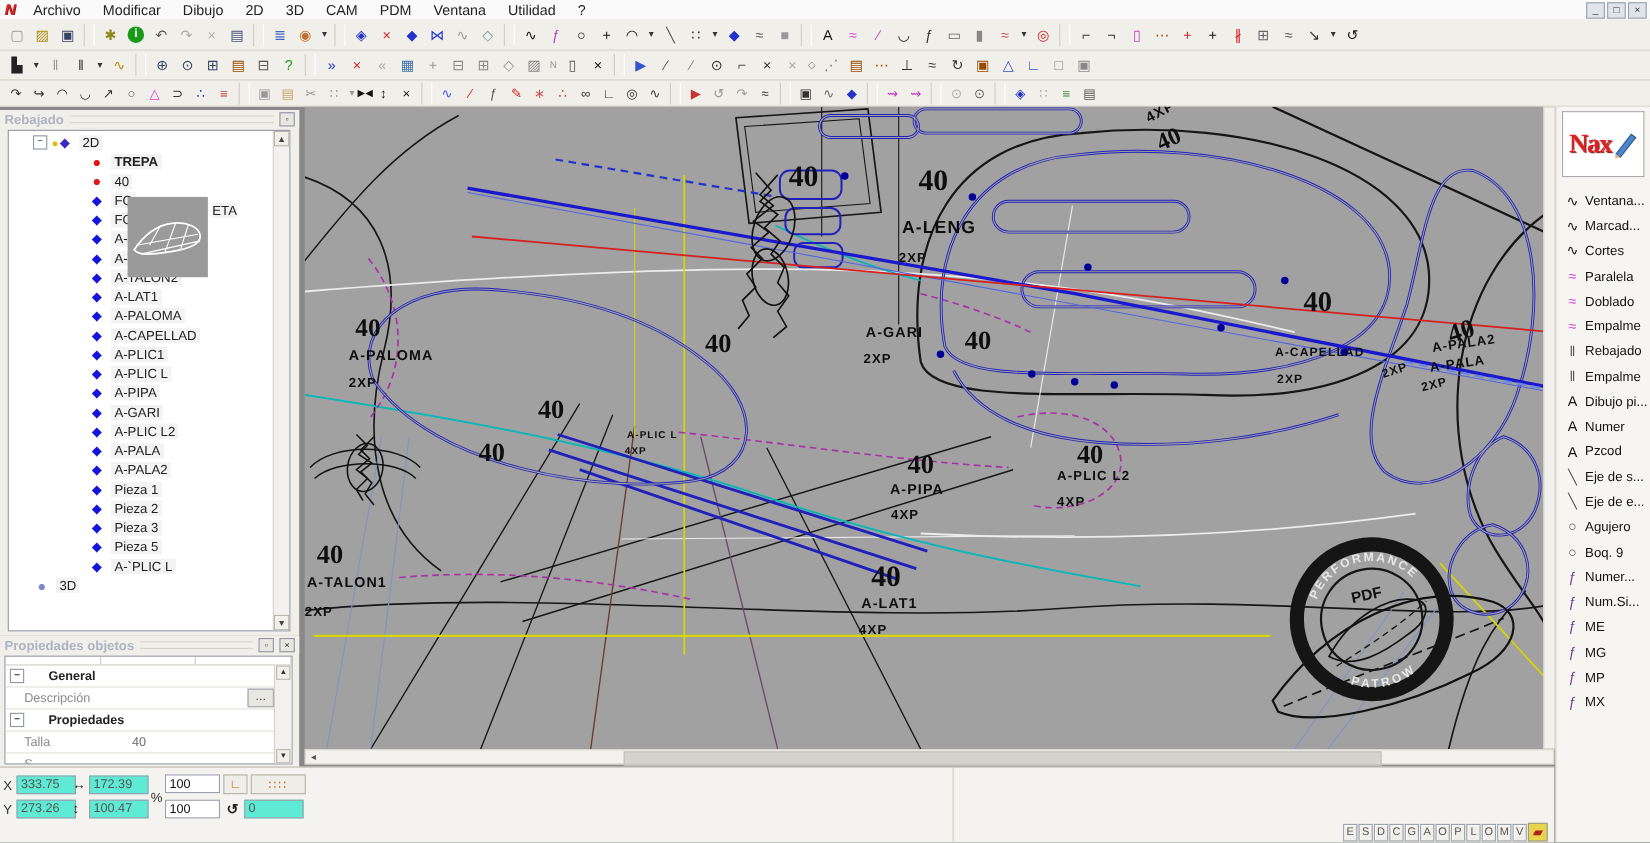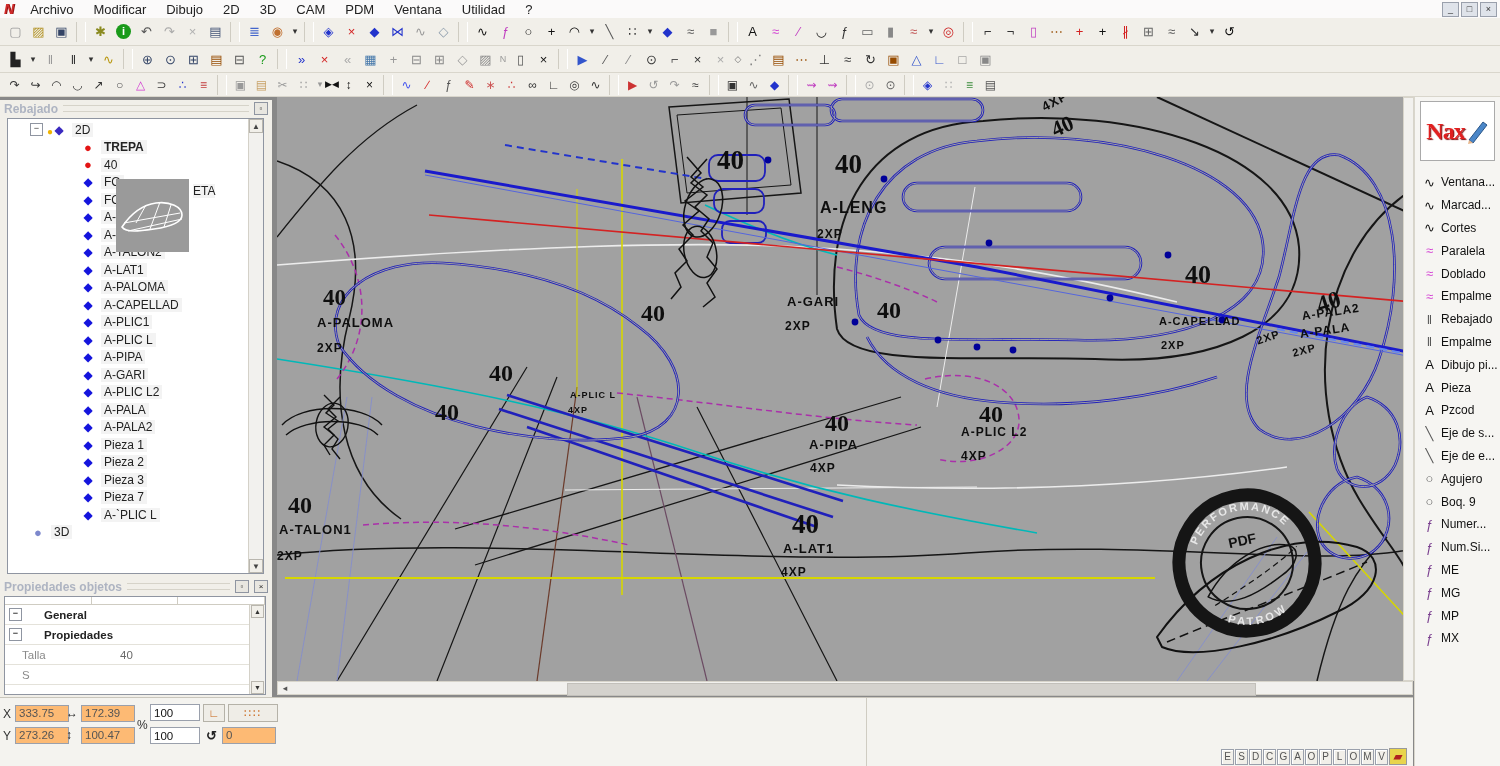--- a/index.html
+++ b/index.html
@@ -88,21 +88,21 @@
   .brand{font-size:24px;font-weight:bold;color:#e02020;font-family:"Liberation Serif",serif;
          text-shadow:-1px -1px 0 #fff,1px 1px 1px #7e1010;letter-spacing:-1px;}
   .tools{margin-top:10px;}
   .tool-row{height:22.8px;display:flex;align-items:center;padding-left:6px;gap:3px;cursor:default;}
   .tool-ico{width:17px;text-align:center;font-size:13px;}
   .tool-row span:last-child{font-size:12px;color:#111;}
   
   .statusbar{left:0;top:697px;width:1413px;height:69px;background:#f4f3ef;border-top:1px solid #c9c6bc;}
   .st-sep{position:absolute;left:866px;top:0;bottom:0;width:1px;background:#cfccc2;}
   .st-label{position:absolute;font-size:12px;color:#333;}
-  .st-box{position:absolute;height:15px;border:1px solid #9aa0ac;background:#fdba74;color:#555;
+  .st-box{position:absolute;height:15px;border:1px solid #9aa0ac;background:#5eead4;color:#555;
           font-size:11.5px;padding:0 3px;line-height:15px;}
   .st-input{position:absolute;height:15px;width:42px;border:1px solid #9aa0ac;background:#fff;color:#111;
           font-size:11.5px;padding:0 3px;font-family:"Liberation Sans",sans-serif;}
   .st-icon{position:absolute;font-size:12px;color:#222;font-weight:bold;}
   .st-btn{position:absolute;border:1px solid #b5b2a8;background:#efede7;display:flex;align-items:center;
           justify-content:center;font-size:11px;}
   .letters{position:absolute;right:6px;bottom:2px;display:flex;gap:1px;align-items:center;}
   .letter-btn{width:11px;height:14px;border:1px solid #9aa0ac;background:#f1efe9;font-size:10px;color:#555;
               display:flex;align-items:center;justify-content:center;box-shadow:1px 1px 0 #fff inset;}
   .tools-mini{width:16px;height:15px;background:#e8d44d;border:1px solid #999;color:#b02020;font-size:11px;
@@ -381,21 +381,21 @@
         <div class="tree-row lvl2">
           <span class="tree-ico diamond">◆</span>
           <span class="tree-label">Pieza 2</span>
         </div>
         <div class="tree-row lvl2">
           <span class="tree-ico diamond">◆</span>
           <span class="tree-label">Pieza 3</span>
         </div>
         <div class="tree-row lvl2">
           <span class="tree-ico diamond">◆</span>
-          <span class="tree-label">Pieza 7</span>
+          <span class="tree-label">Pieza 5</span>
         </div>
         <div class="tree-row lvl2">
           <span class="tree-ico diamond">◆</span>
           <span class="tree-label">A-`PLIC L</span>
         </div>
         <div class="tree-row lvl1">
           <span class="tree-ico sphere">●</span>
           <span class="tree-label">3D</span>
         </div>
       </div>
@@ -422,20 +422,25 @@
   </div>
   <div class="props-grid">
     <div class="pg-colhead">
         <span></span>
         <span></span>
         <span></span>
       </div>
     <div class="pg-row pg-section">
       <span class="pg-minus">−</span>
       <span>General</span>
+    </div>
+    <div class="pg-row">
+      <span class="pg-label" style="margin-left:13px;">Descripción</span>
+      <span class="pg-value"></span>
+      <span class="pg-more">...</span>
     </div>
     <div class="pg-row pg-section">
       <span class="pg-minus">−</span>
       <span>Propiedades</span>
     </div>
     <div class="pg-row">
       <span class="pg-label" style="margin-left:13px;">Talla</span>
       <span class="pg-value">40</span>
     </div>
     <div class="pg-row">
@@ -668,21 +673,21 @@
       <div class="tool-row">
         <span class="tool-ico" style="color: rgb(85, 85, 85);">‖</span>
         <span>Empalme</span>
       </div>
       <div class="tool-row">
         <span class="tool-ico" style="color: rgb(17, 17, 17);">A</span>
         <span>Dibujo pi...</span>
       </div>
       <div class="tool-row">
         <span class="tool-ico" style="color: rgb(17, 17, 17);">A</span>
-        <span>Pieza</span>
+        <span>Numer</span>
       </div>
       <div class="tool-row">
         <span class="tool-ico" style="color: rgb(17, 17, 17);">A</span>
         <span>Pzcod</span>
       </div>
       <div class="tool-row">
         <span class="tool-ico" style="color: rgb(85, 85, 85);">╲</span>
         <span>Eje de s...</span>
       </div>
       <div class="tool-row">

